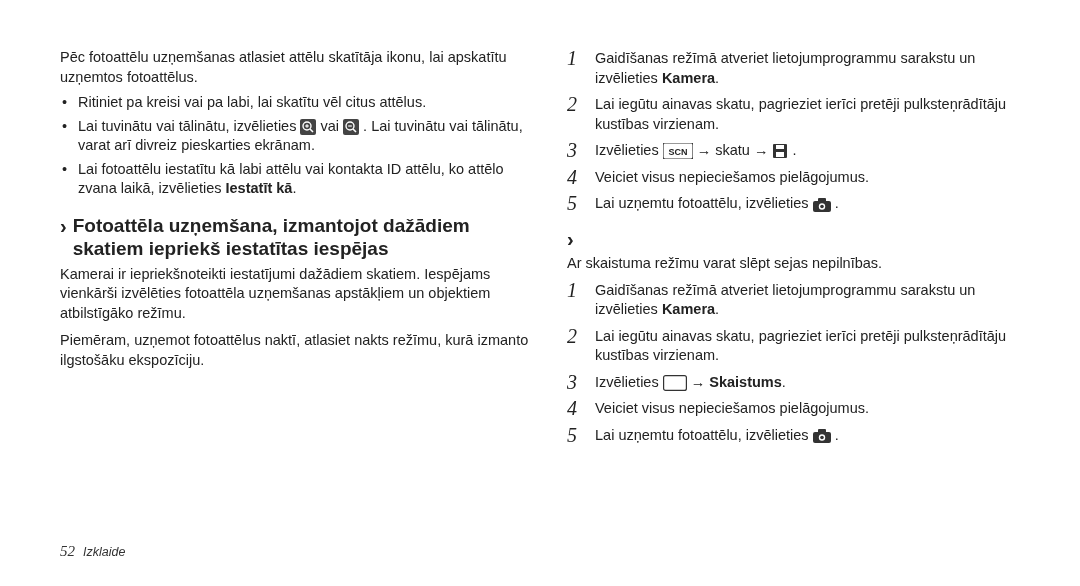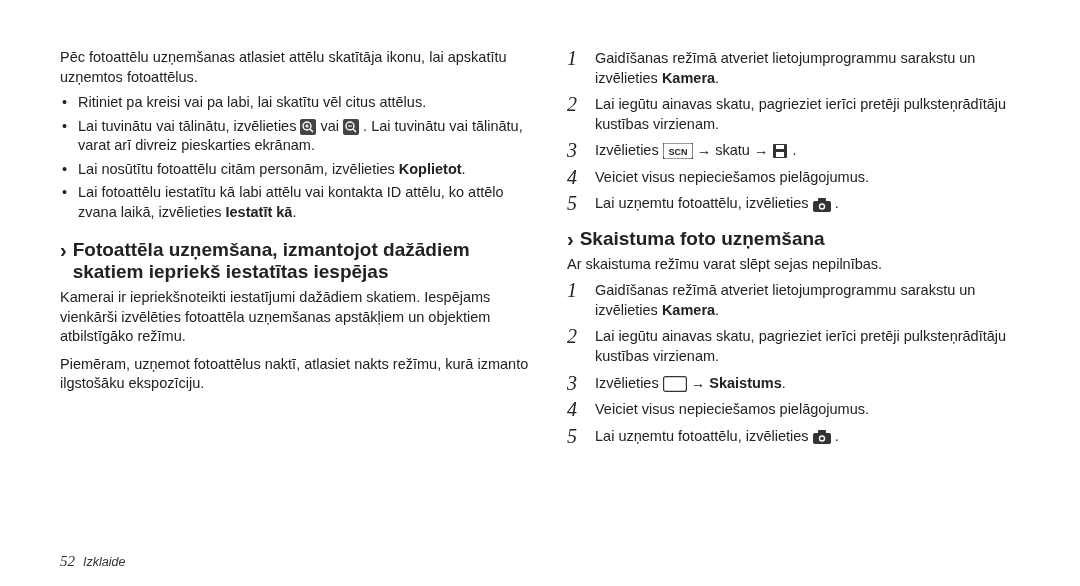--- a/index.html
+++ b/index.html
@@ -72,21 +72,21 @@
   }
   .steps .txt { flex: 1; padding-top: 1px; }
   .icon {
     display: inline-block;
     vertical-align: middle;
   }
   .icon svg { display: block; }
   .footer {
     position: absolute;
     left: 60px;
-    bottom: 16px;
+    bottom: 26px;
     font-size: 12.5px;
     color: #333;
     display: flex;
     gap: 8px;
     align-items: baseline;
   }
   .footer .pn { font-style: italic; font-family: Georgia, serif; font-size: 15px; }
   .footer .sec { font-style: italic; }
 </style>
 </head>
@@ -114,23 +114,20 @@
           <svg width="16" height="16">
               <rect x="0" y="0" width="16" height="16" rx="2" fill="#444"></rect>
               <circle cx="7" cy="7" r="4" fill="none" stroke="#fff" stroke-width="1.4"></circle>
               <line x1="10" y1="10" x2="13" y2="13" stroke="#fff" stroke-width="1.6"></line>
               <line x1="5.2" y1="7" x2="8.8" y2="7" stroke="#fff" stroke-width="1.2"></line>
             </svg>
         </span>
         <span>. Lai tuvinātu vai tālinātu, varat arī divreiz pieskarties ekrānam.</span>
       </li>
       <li>
-        <span>Lai nosūtītu fotoattēlu citām personām, izvēlieties </span><span class="bold">Koplietot</span><span>.</span>
-      </li>
-      <li>
         <span>Lai fotoattēlu iestatītu kā labi attēlu vai kontakta ID attēlu, ko attēlo zvana laikā, izvēlieties </span><span class="bold">Iestatīt kā</span><span>.</span>
       </li>
     </ul>
 
     <div class="subhead">
       <span class="chev">›</span>
       <span>Fotoattēla uzņemšana, izmantojot dažādiem skatiem iepriekš iestatītas iespējas</span>
     </div>
     <p>Kamerai ir iepriekšnoteikti iestatījumi dažādiem skatiem. Iespējams vienkārši izvēlēties fotoattēla uzņemšanas apstākļiem un objektiem atbilstīgāko režīmu.</p>
     <p style="margin-top:8px;">Piemēram, uzņemot fotoattēlus naktī, atlasiet nakts režīmu, kurā izmanto ilgstošāku ekspozīciju.</p>
@@ -185,21 +182,20 @@
                 <circle cx="9" cy="8.5" r="1.8" fill="#333"></circle>
               </svg>
           </span>
           <span>.</span>
         </span>
       </li>
     </ol>
 
     <div class="subhead">
       <span class="chev">›</span>
-      <span>Skaistuma foto uzņemšana</span>
     </div>
     <p>Ar skaistuma režīmu varat slēpt sejas nepilnības.</p>
 
     <ol class="steps" style="margin-top:6px;">
       <li>
         <span class="num">1</span>
         <span class="txt">
           <span>Gaidīšanas režīmā atveriet lietojumprogrammu sarakstu un izvēlieties </span><span class="bold">Kamera</span><span>.</span>
         </span>
       </li>

